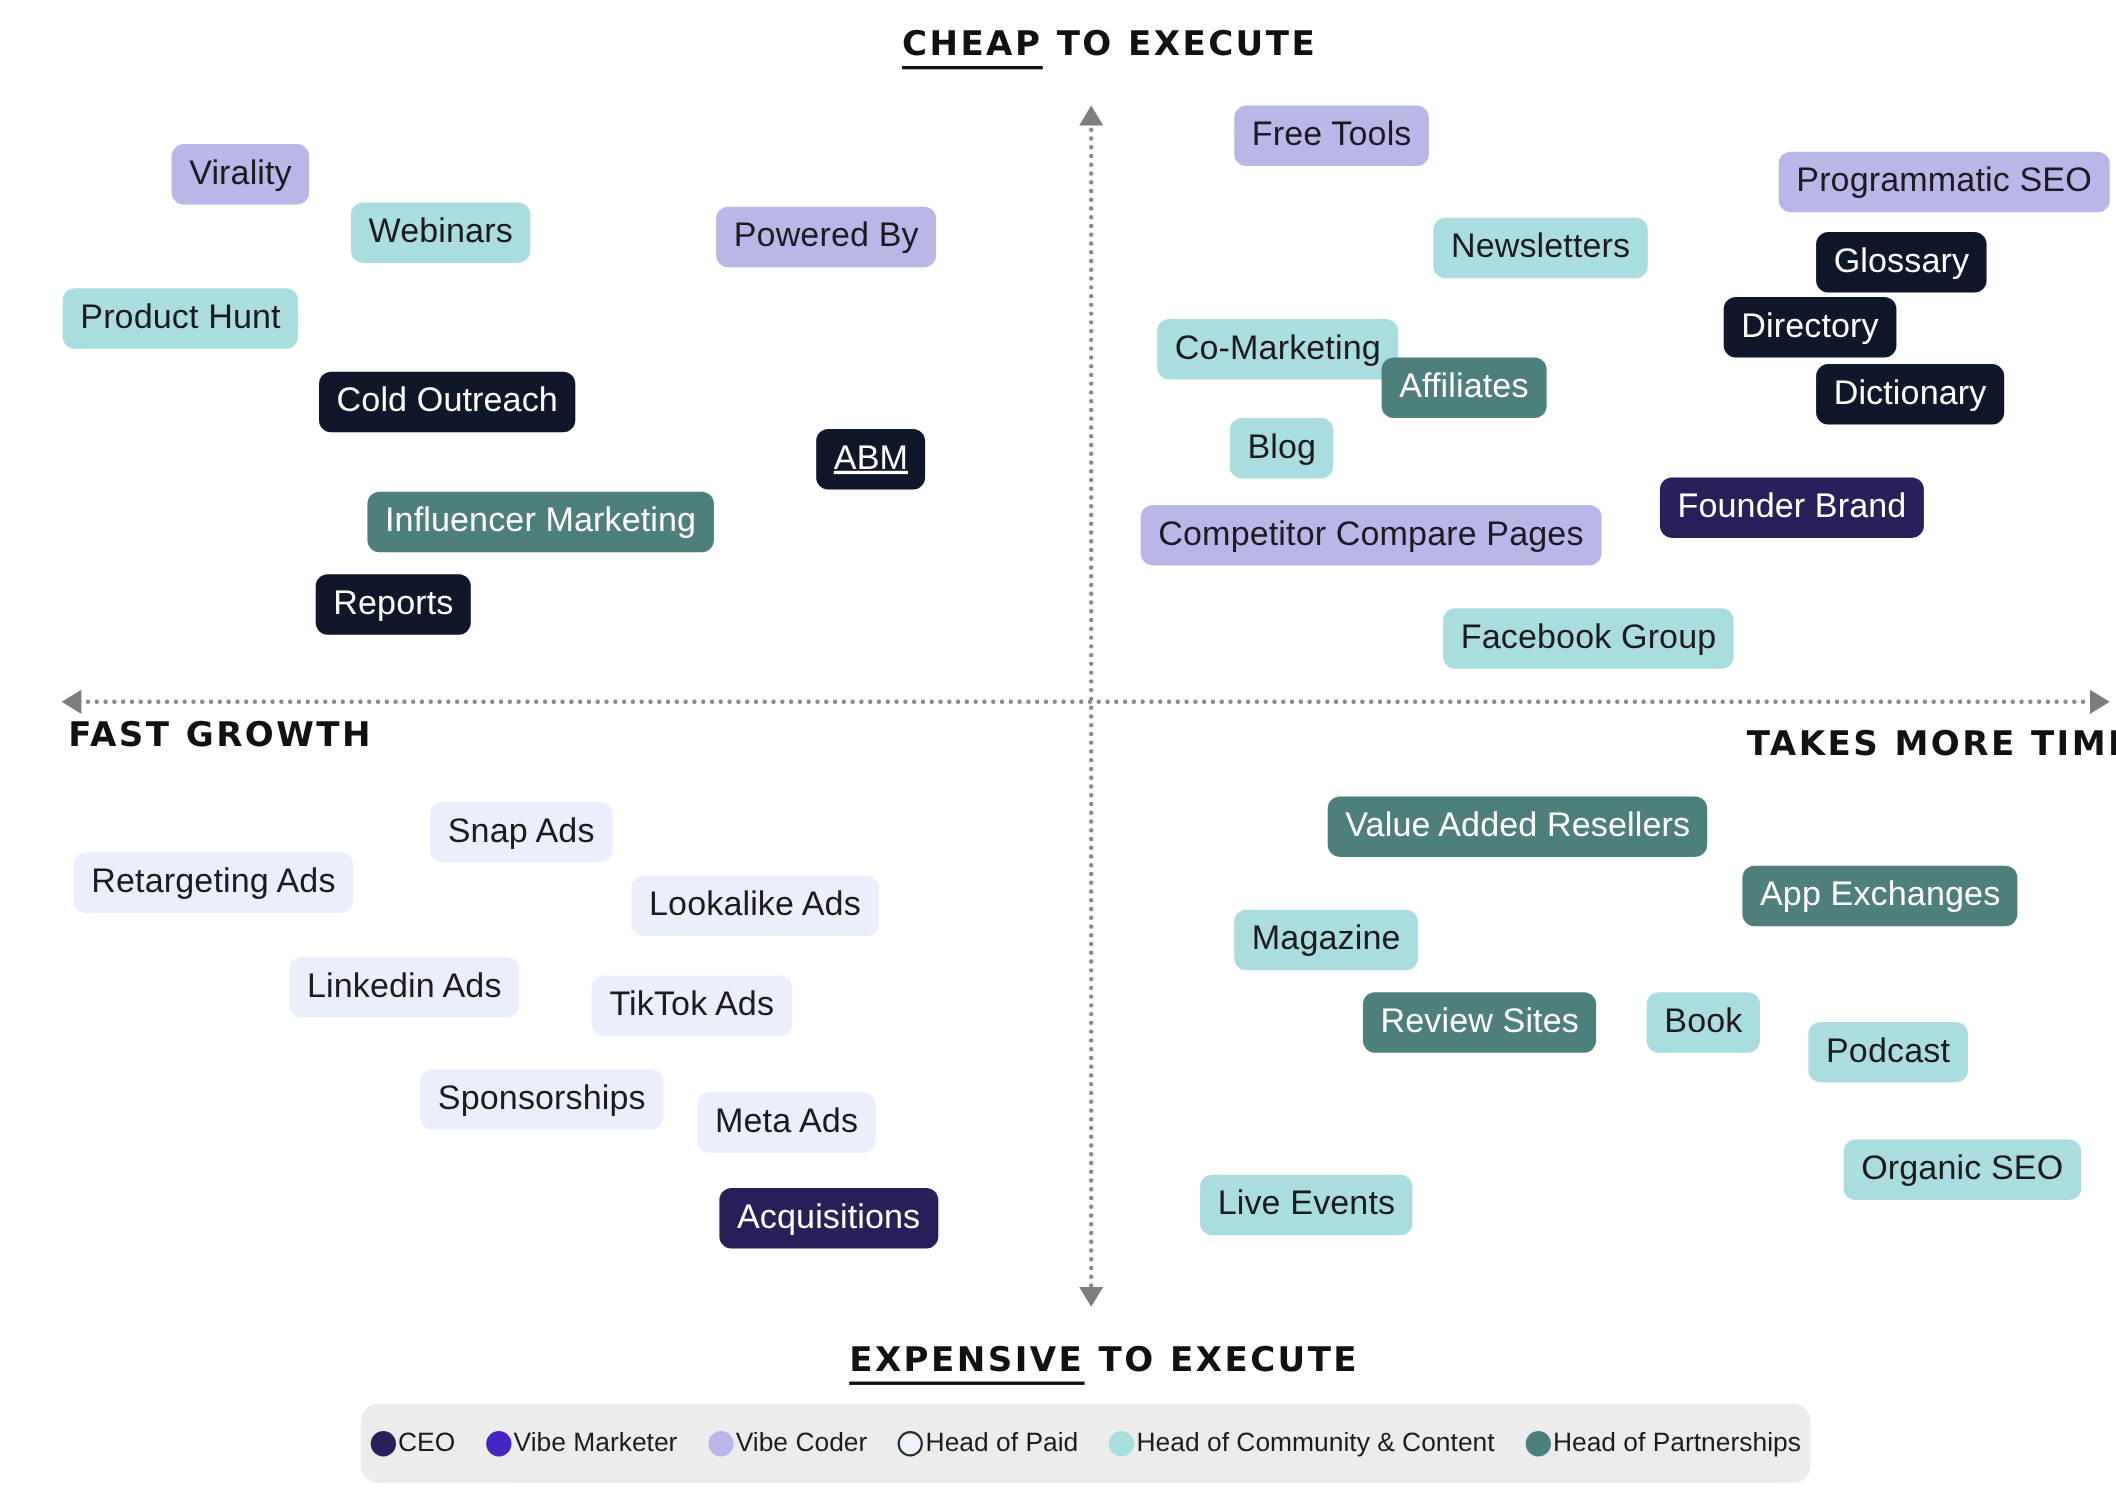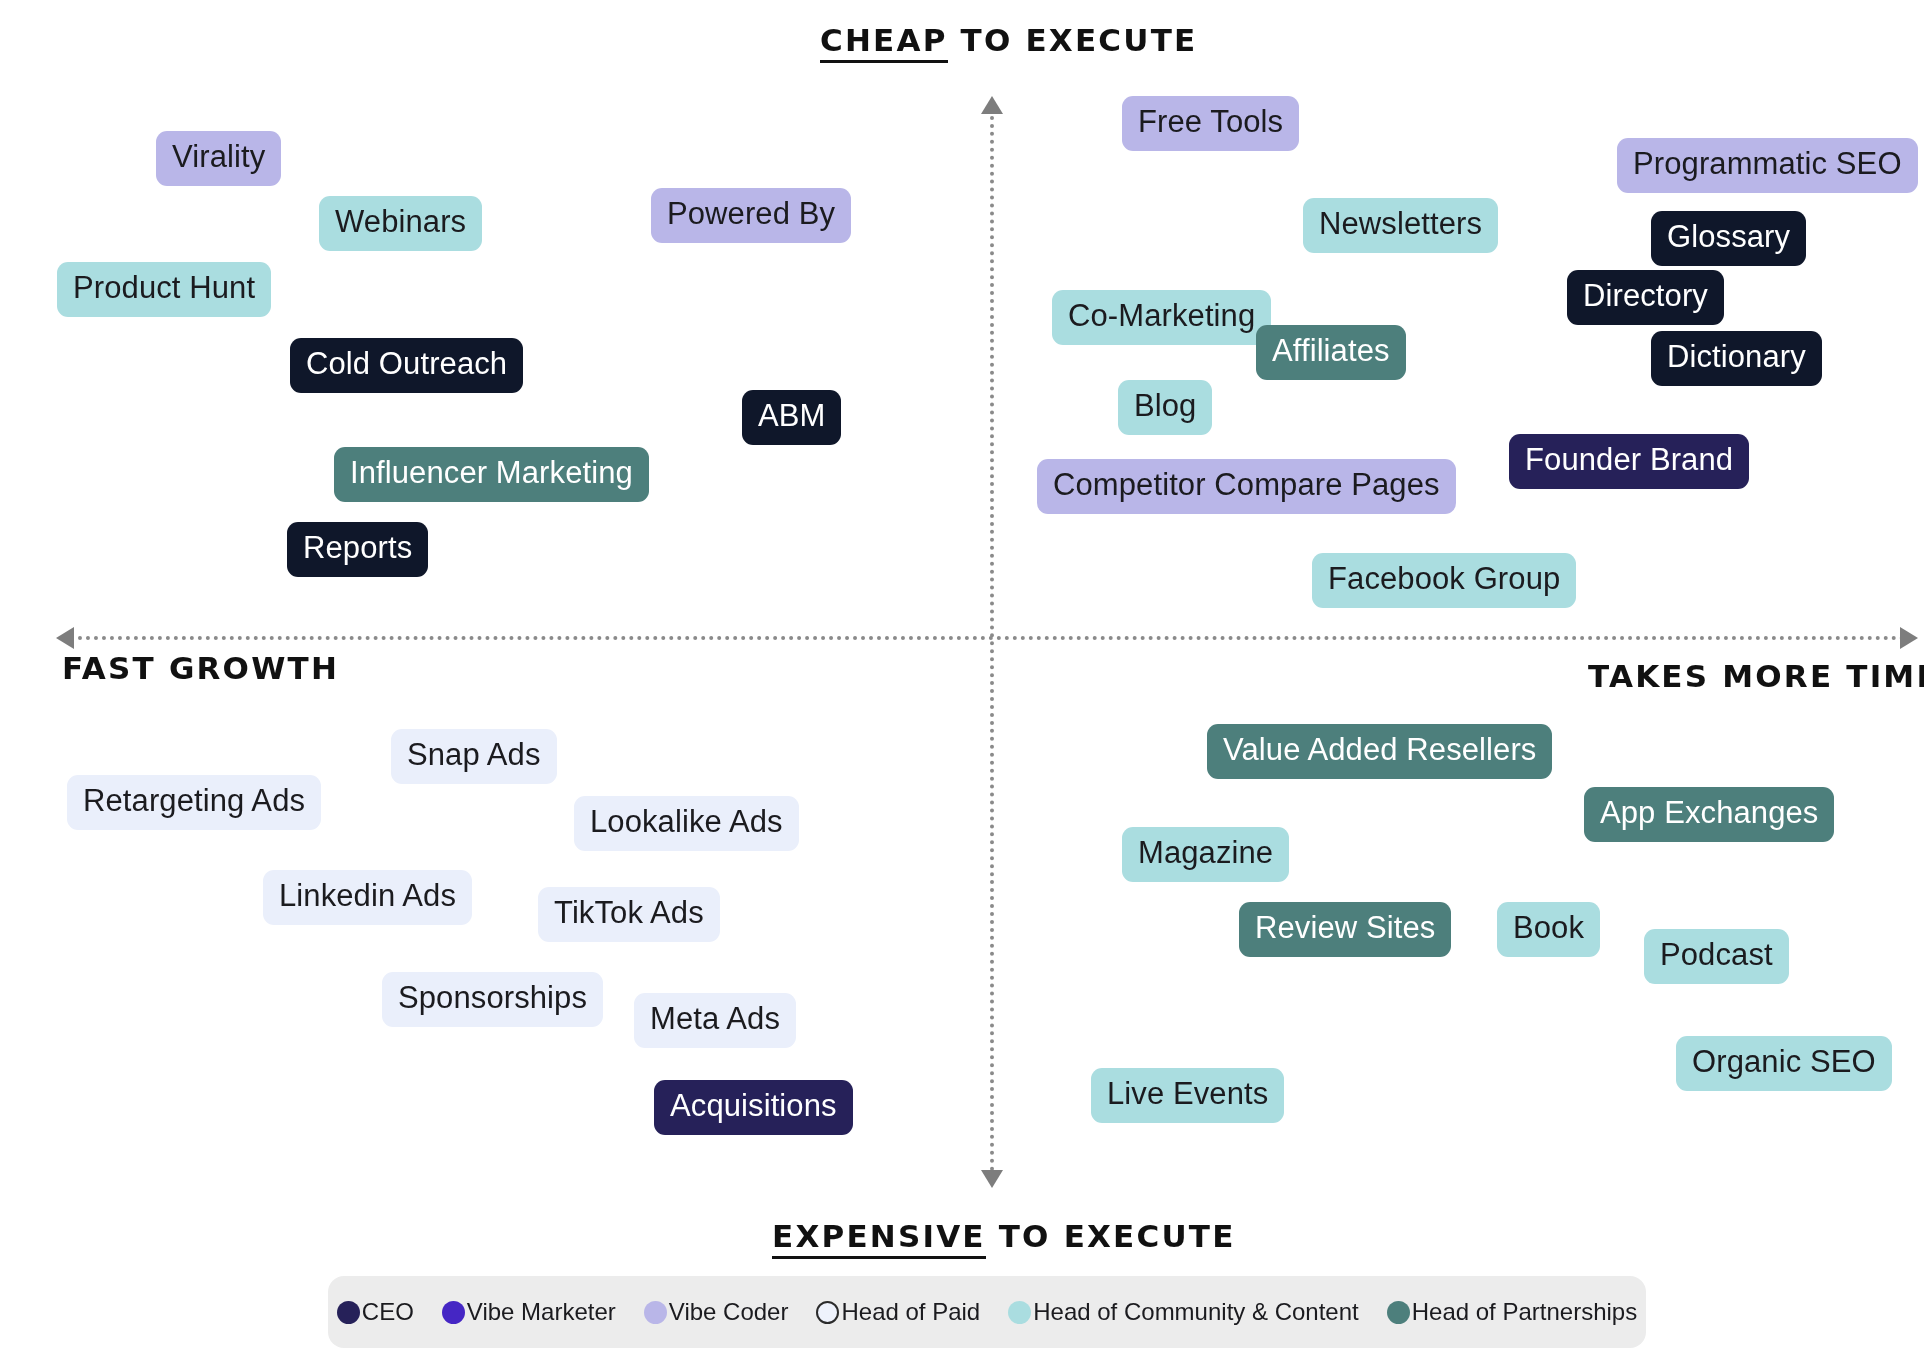--- a/index.html
+++ b/index.html
@@ -145,25 +145,25 @@
 <div class="axis-title" id="title-cheap"><span class="ul">CHEAP</span><span> TO EXECUTE</span></div>
 
 <div class="axis-title" id="title-expensive"><span class="ul">EXPENSIVE</span><span> TO EXECUTE</span></div>
 
 <div class="axis-title" id="title-fast">FAST GROWTH</div>
 
 <div class="axis-title" id="title-slow">TAKES MORE TIME</div>
 
 <div id="chips-layer">
     <div class="chip vibe-coder" style="left: 156px; top: 131px;">Virality</div>
-    <div class="chip head-community" style="left: 319px; top: 196px;">Webinars</div>
+    <div class="chip head-community" style="left: 319px; top: 184px;">Webinars</div>
     <div class="chip vibe-coder" style="left: 651px; top: 188px;">Powered By</div>
     <div class="chip head-community" style="left: 57px; top: 262px;">Product Hunt</div>
     <div class="chip vibe-marketer" style="left: 290px; top: 338px;">Cold Outreach</div>
-    <div class="chip vibe-marketer" style="left: 742px; top: 390px;">ABM</div>
+    <div class="chip vibe-marketer" style="left: 742px; top: 390px; text-decoration: underline;">ABM</div>
     <div class="chip head-partner" style="left: 334px; top: 447px;">Influencer Marketing</div>
     <div class="chip vibe-marketer" style="left: 287px; top: 522px;">Reports</div>
     <div class="chip vibe-coder" style="left: 1122px; top: 96px;">Free Tools</div>
     <div class="chip vibe-coder" style="left: 1617px; top: 138px;">Programmatic SEO</div>
     <div class="chip head-community" style="left: 1303px; top: 198px;">Newsletters</div>
     <div class="chip vibe-marketer" style="left: 1651px; top: 211px;">Glossary</div>
     <div class="chip vibe-marketer" style="left: 1567px; top: 270px;">Directory</div>
     <div class="chip head-community" style="left: 1052px; top: 290px;">Co-Marketing</div>
     <div class="chip head-partner" style="left: 1256px; top: 325px;">Affiliates</div>
     <div class="chip vibe-marketer" style="left: 1651px; top: 331px;">Dictionary</div>

